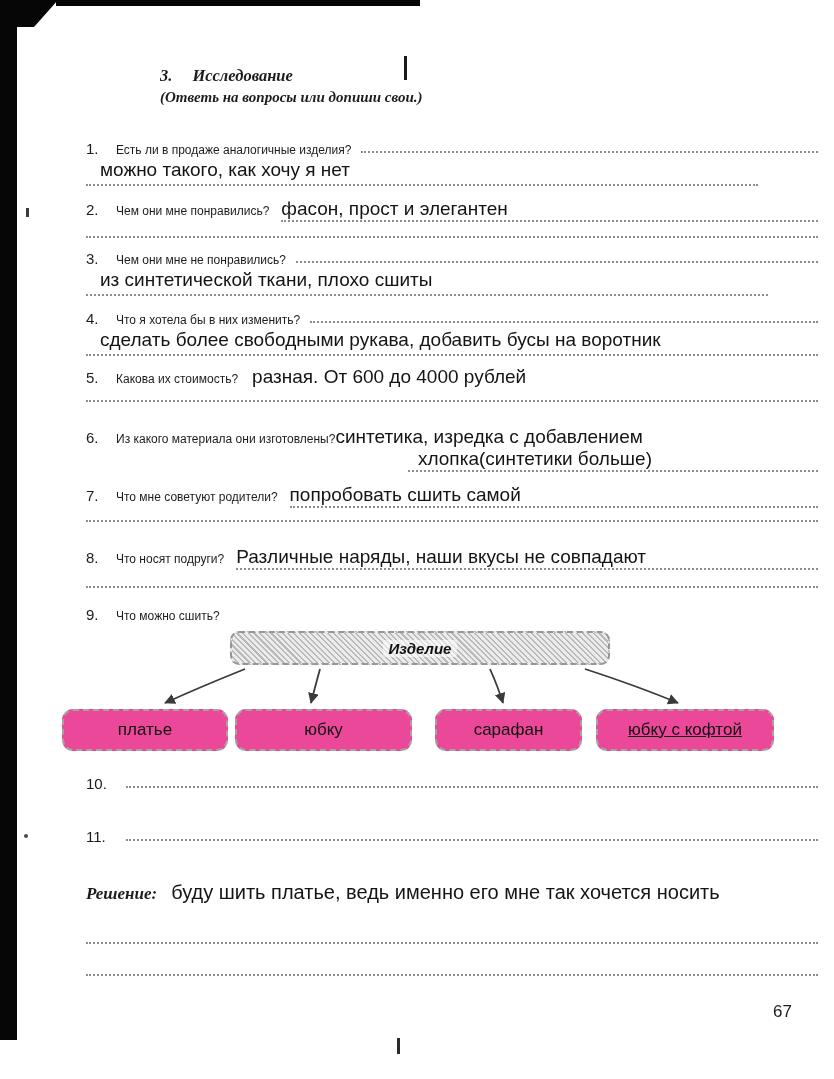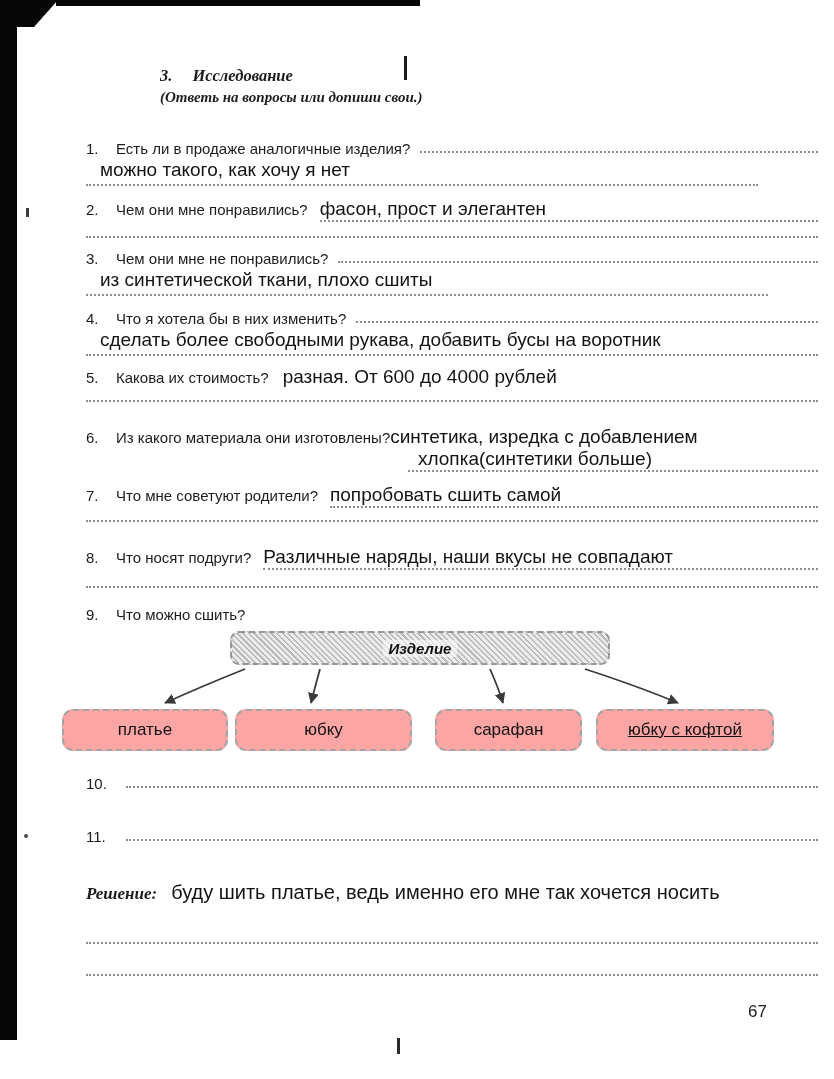--- a/index.html
+++ b/index.html
@@ -23,53 +23,53 @@
              padding:66px 16px 0 86px; }
 
   .heading { margin-left:74px; font-family:"Liberation Serif", serif;
              font-weight:bold; font-size:16.5px;font-style:italic; }
   .heading .hnum { margin-right:20px; }
   .subtitle { margin-left:74px; margin-top:3px; font-family:"Liberation Serif", serif;
               font-style:italic; font-weight:bold; font-size:15px; }
 
   .qrow { display:flex; align-items:baseline; }
   .qnum { flex:none; width:30px; font-size:15px; }
-  .qtext { flex:none; font-size:15px; white-space:nowrap; }
+  .qtext { flex:none; font-size:12px; white-space:nowrap; }
   .dots { flex:1; min-width:12px; border-bottom:2px dotted #8d8d8d;
           align-self:flex-end; margin:0 0 4px 10px; }
   .ans  { font-size:19px; color:#141414; white-space:nowrap; }
   .inlineans { flex:1; border-bottom:2px dotted #8d8d8d; margin-left:12px; }
   .ansline { border-bottom:2px dotted #8d8d8d; padding:0 0 3px 14px; }
   .dotline { border-bottom:2px dotted #8d8d8d; }
   .spacer { flex:none; }
 
   
   .diagram { position:relative; height:122px; margin:8px -16px 0 -86px; }
   .d-root { position:absolute; left:230px; top:0; width:380px; height:34px;
             border:2px dashed #969696; border-radius:9px; box-sizing:border-box;
             display:flex; align-items:center; justify-content:center;
             background:repeating-linear-gradient(45deg, rgba(110,110,110,.38) 0 1.5px, rgba(240,240,240,.25) 1.5px 4px), #e9e9e9; }
   .d-root span { font-weight:bold; font-style:italic; font-size:15px; color:#111;
                  background:rgba(255,255,255,.55); padding:0 6px; border-radius:3px; }
   .d-arrows { position:absolute; left:0; top:36px; width:834px; height:40px; }
   .d-box { position:absolute; top:78px; height:42px; border:2px dashed #a3a3a3;
-           border-radius:11px; box-sizing:border-box; background:#fca5a5;
+           border-radius:11px; box-sizing:border-box; background:#ec4899;
            display:flex; align-items:center; justify-content:center;
            font-size:17px; color:#111; white-space:nowrap; }
   .d-box.b1 { left:62px;  width:166px; }
   .d-box.b2 { left:235px; width:177px; }
   .d-box.b3 { left:435px; width:147px; }
   .d-box.b4 { left:596px; width:178px;text-decoration:underline; }
 
   .decisionrow { display:flex; align-items:baseline; }
   .dlabel { font-family:"Liberation Serif", serif; font-style:italic; font-weight:bold;
             font-size:17px; flex:none; }
   .decision-ans { font-size:20px; margin-left:14px; white-space:nowrap; color:#141414; }
 
-  .pageno { position:absolute; left:748px; top:1002px; font-size:17px; color:#1c1c1c; }
+  .pageno { position:absolute; left:773px; top:1002px; font-size:17px; color:#1c1c1c; }
 </style>
 </head>
 <body>
 
 <div class="artifact bar-left"></div>
 <div class="artifact blob-topleft"></div>
 <div class="artifact line-top"></div>
 <div class="artifact tick-right-of-title"></div>
 <div class="artifact tick-bottom"></div>
 <div class="artifact speck-1"></div>

